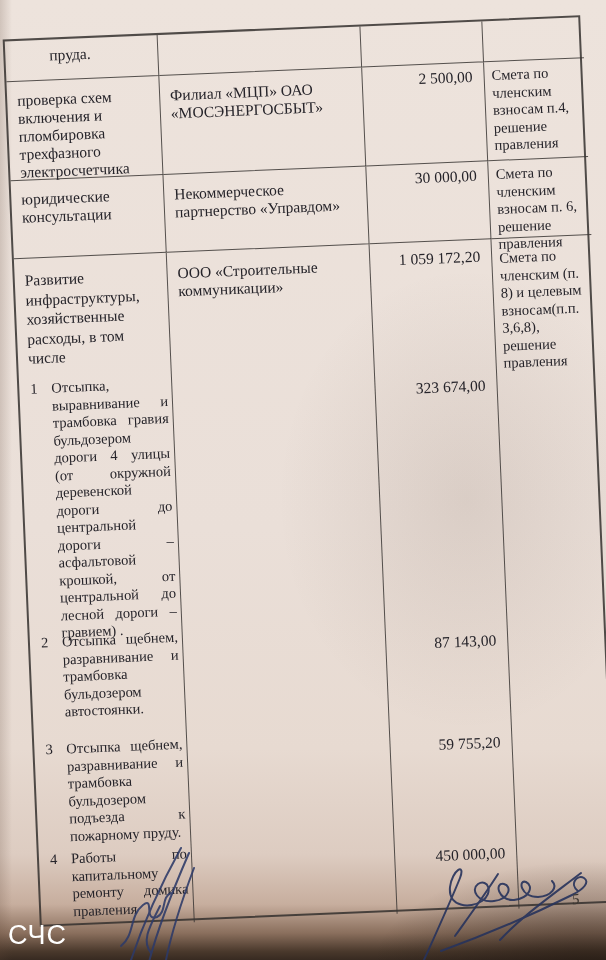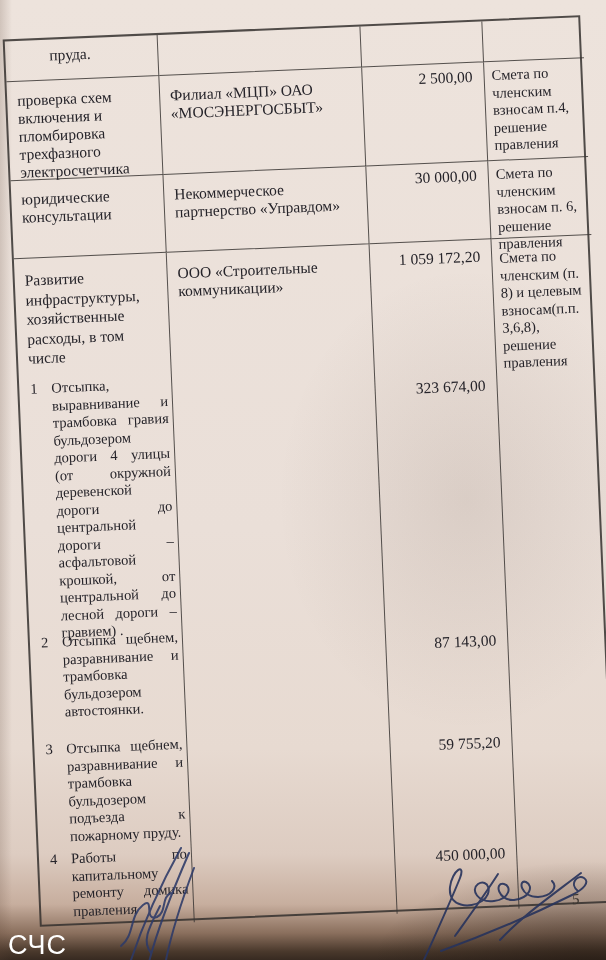--- a/index.html
+++ b/index.html
@@ -36,21 +36,21 @@
   .abs{position:absolute;left:0;right:0;}
   .hdr1{top:12px;left:10px;right:8px;position:absolute;line-height:19.5px;}
   .sub{position:absolute;left:11px;right:4px;display:flex;
        font-size:14.5px;line-height:17.5px;}
   .sub .num{width:21px;flex:0 0 21px;}
   .sub .itext{flex:1;text-align:justify;text-align-last:left;}
   .sub-amt{position:absolute;right:11px;left:0;text-align:right;}
   .watermark{
     position:absolute;left:8px;top:920px;
     font-family:"Liberation Sans", sans-serif;font-size:27px;color:#ffffff;
-    letter-spacing:1px;z-index:6;margin-top:10px;
+    letter-spacing:1px;z-index:6;
   }
   .pagenum{
     position:absolute;left:572px;top:891px;font-size:15px;color:#3a352f;
     transform:rotate(-8deg);font-style:italic;z-index:5;
   }
   .sig-layer{position:absolute;left:0;top:0;z-index:4;pointer-events:none;}
 </style>
 </head>
 <body>
 

